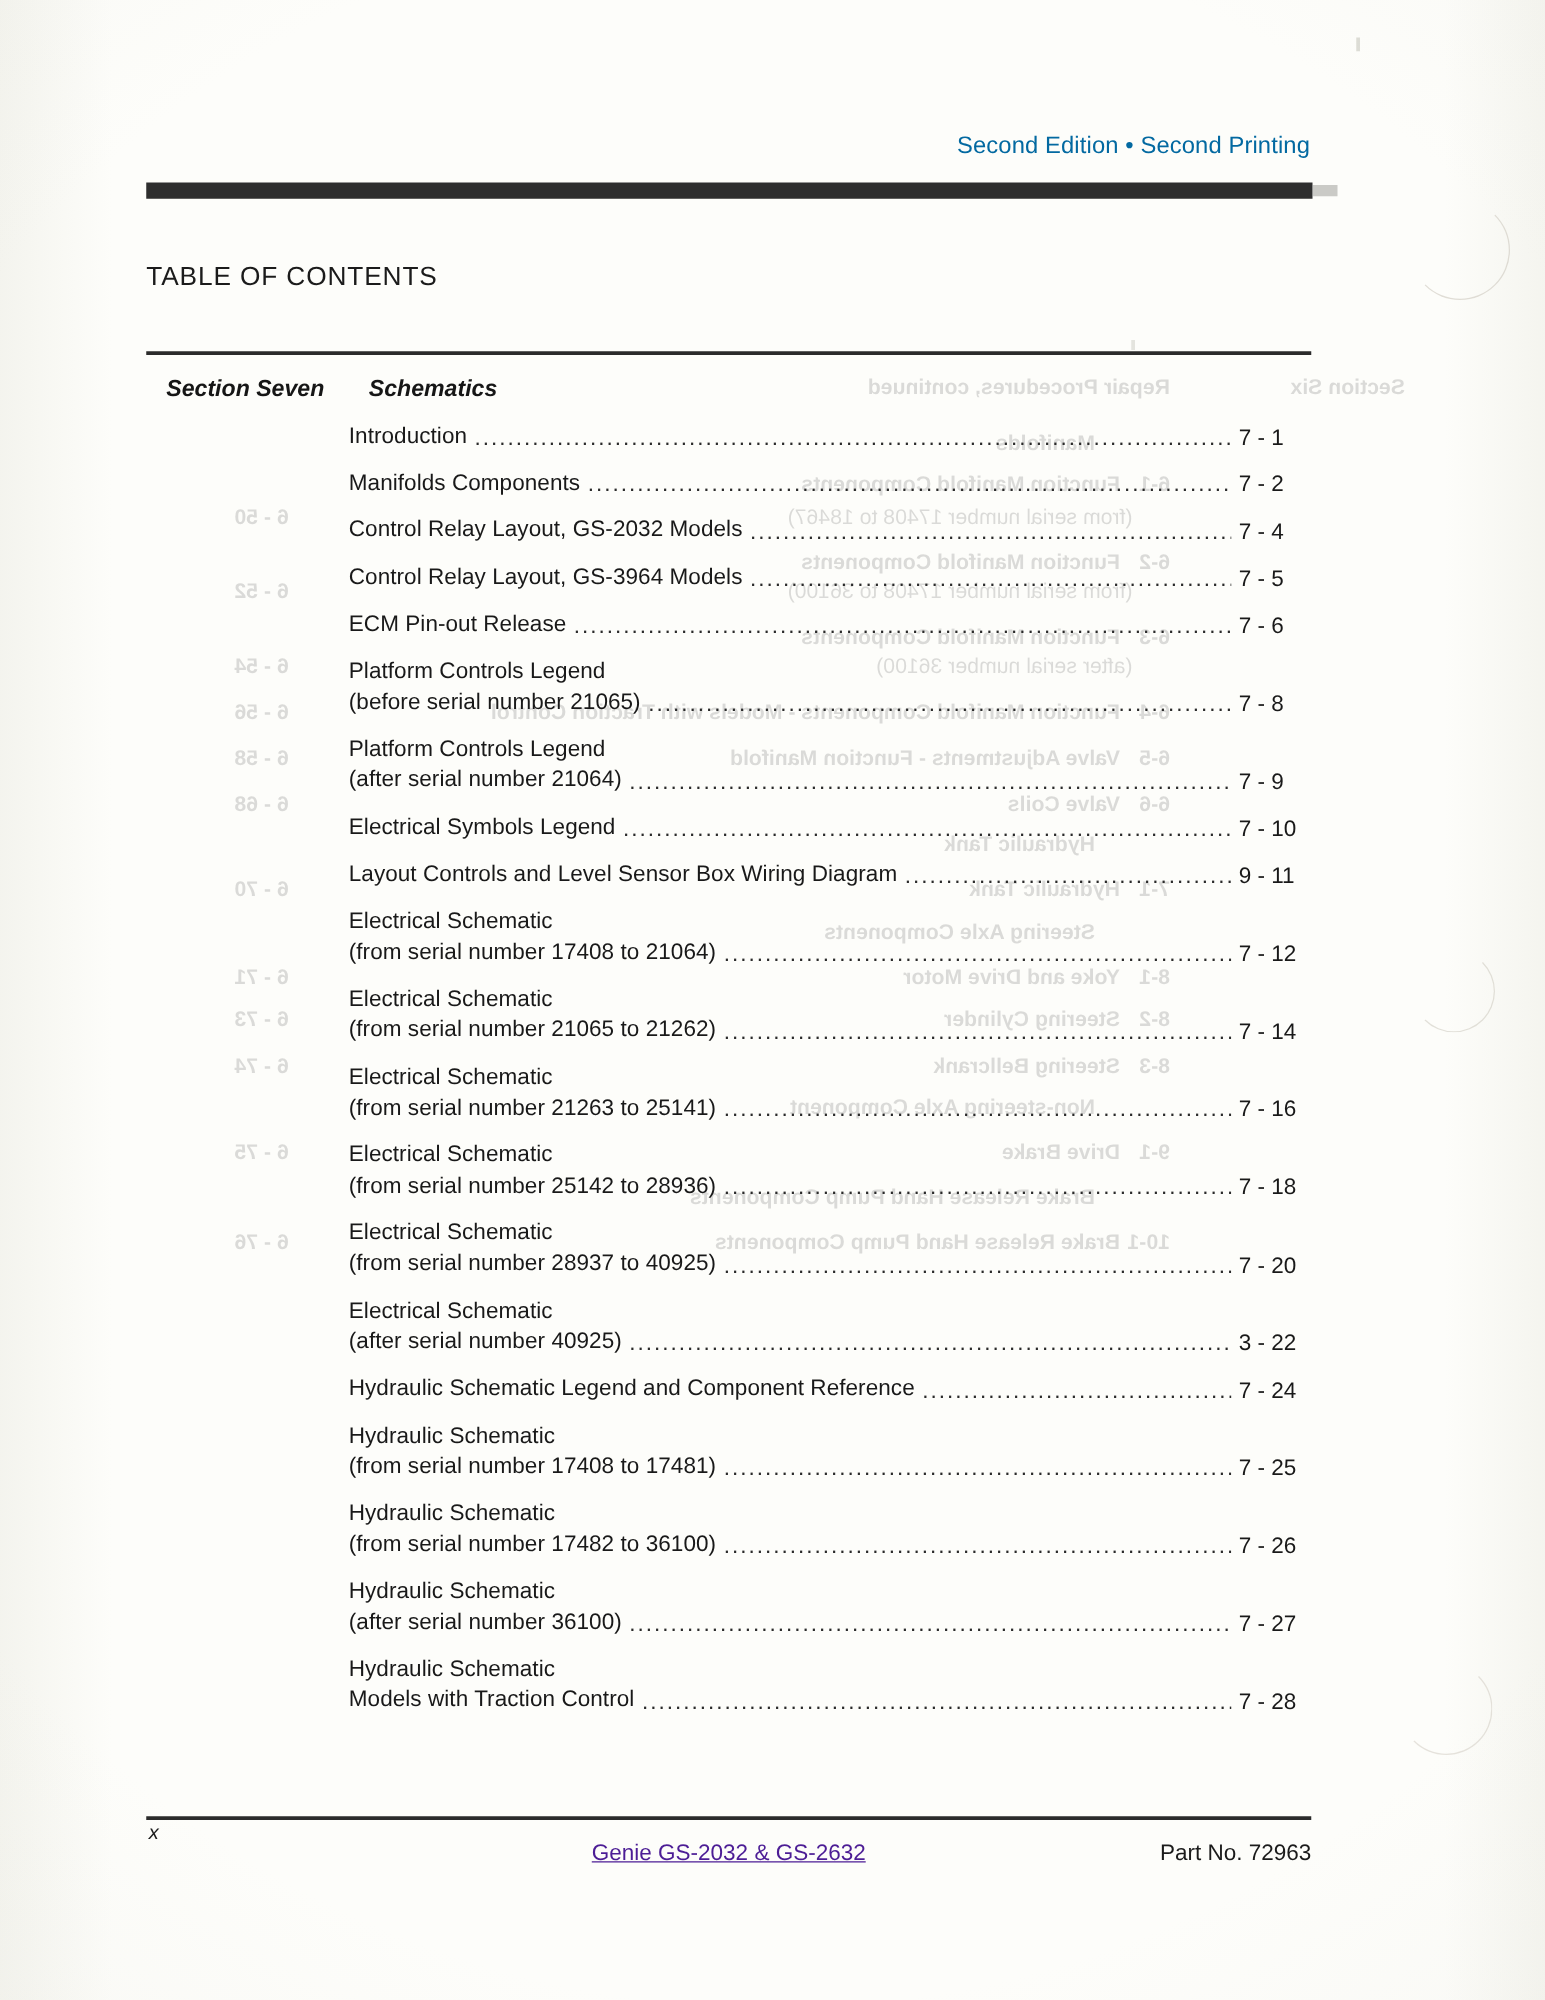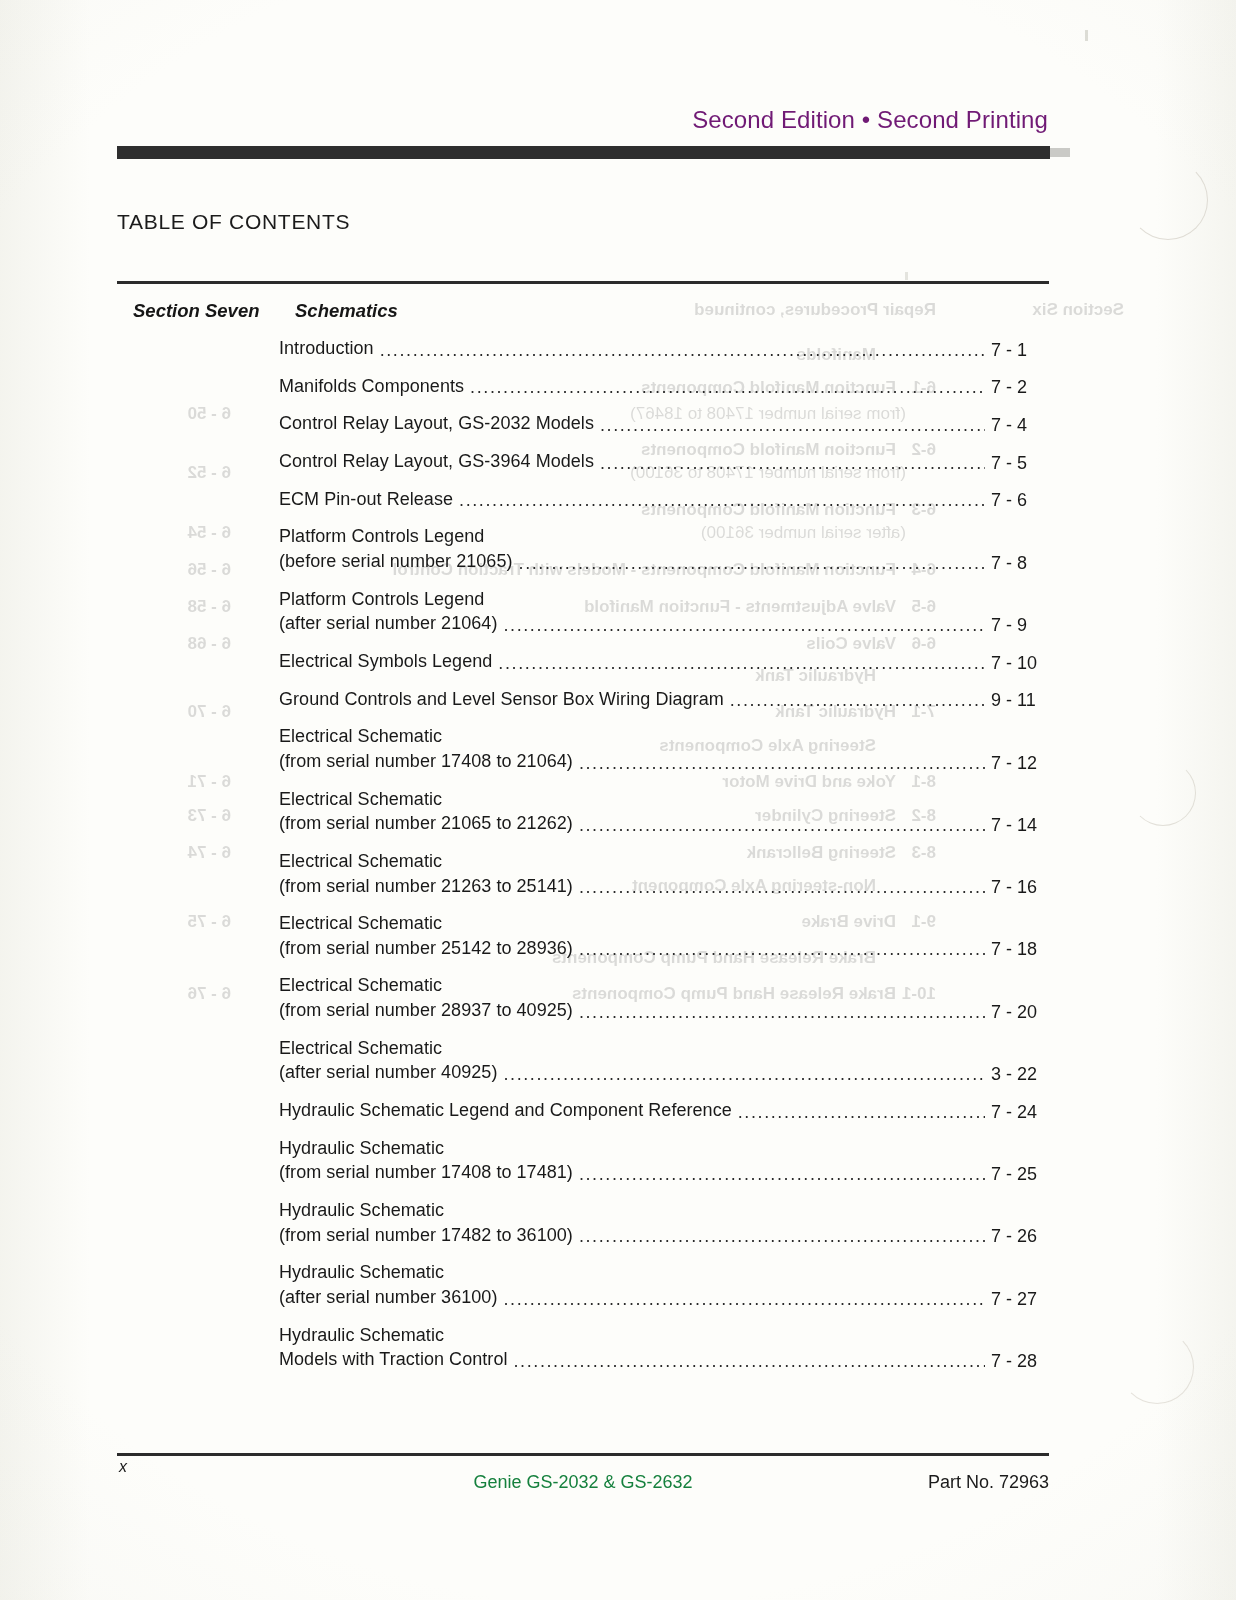--- a/index.html
+++ b/index.html
@@ -38,22 +38,22 @@
     border: 1.5px solid rgba(205,200,190,0.75);
     border-radius: 50%;
     pointer-events: none;
   }
 
   
   .edition-line {
     position: absolute;
     right: 188px;
     top: 106px;
-    font-size: 24px;
-    color: #701a75;
+    font-size: 19px;
+    color: #0369a1;
     letter-spacing: 0.1px;
     white-space: nowrap;
   }
   .rule-thick {
     position: absolute;
     left: 117px;
     top: 146px;
     width: 933px;
     height: 13px;
     background: #2e2e2e;
@@ -181,21 +181,22 @@
     font-style: italic;
     color: #1b1b1b;
   }
   .footer-center {
     position: absolute;
     left: 0;
     right: 0;
     top: 14px;
     text-align: center;
     font-size: 18px;
-    color: #15803d;
+    color: #4c1d95;
+    text-decoration: underline;
   }
   .footer-right {
     position: absolute;
     right: 0;
     top: 14px;
     font-size: 18px;
     color: #1b1b1b;
     white-space: nowrap;
   }
 
@@ -325,21 +326,21 @@
 (after serial number 21064)</div>
         <div class="dot-leader"></div>
         <div class="page-num">7 - 9</div>
       </div>
       <div class="toc-entry">
         <div class="entry-text">Electrical Symbols Legend</div>
         <div class="dot-leader"></div>
         <div class="page-num">7 - 10</div>
       </div>
       <div class="toc-entry">
-        <div class="entry-text">Ground Controls and Level Sensor Box Wiring Diagram</div>
+        <div class="entry-text">Layout Controls and Level Sensor Box Wiring Diagram</div>
         <div class="dot-leader"></div>
         <div class="page-num">9 - 11</div>
       </div>
       <div class="toc-entry two-line">
         <div class="entry-text">Electrical Schematic
 (from serial number 17408 to 21064)</div>
         <div class="dot-leader"></div>
         <div class="page-num">7 - 12</div>
       </div>
       <div class="toc-entry two-line">

